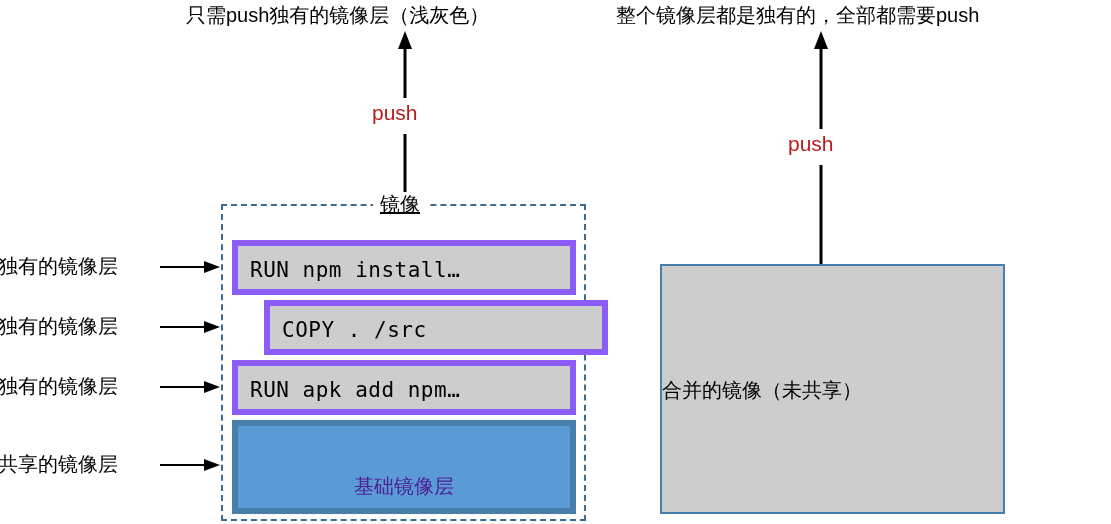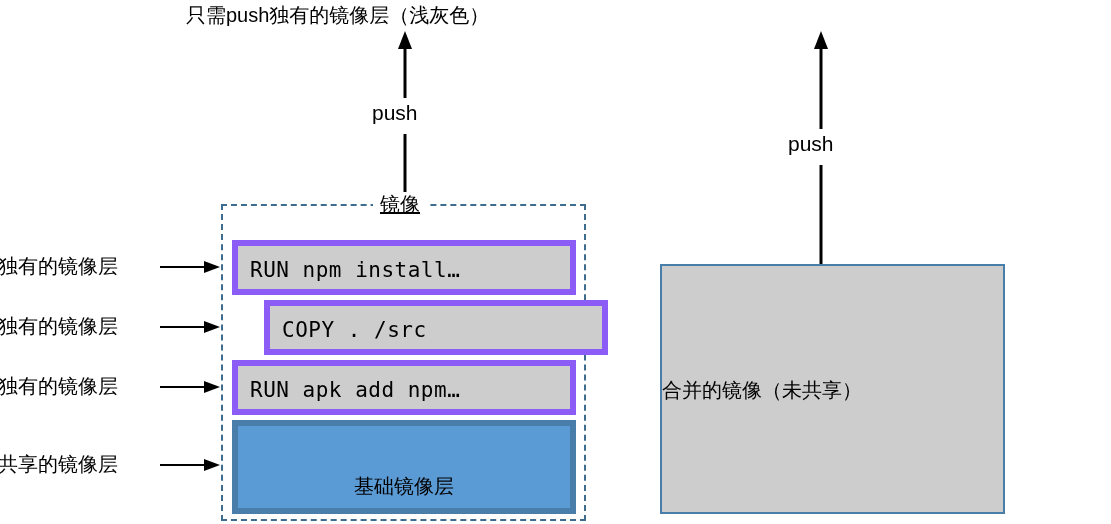--- a/index.html
+++ b/index.html
@@ -31,21 +31,21 @@
   }
   #heading-left  { left: 186px; }
   #heading-right { left: 616px; }
 
   
   .push-label {
     position: absolute;
     font-size: 21px;
     line-height: 26px;
     white-space: nowrap;
-    color: #000000;
+    color: #b91c1c;
   }
   #push-left  { left: 372px; top: 100px; }
   #push-right { left: 788px; top: 131px; }
 
   
   .arrow-svg { position: absolute; }
   #arrow-left-svg  { left: 392px; top: 30px;  width: 26px; height: 68px; }
   #arrow-left2-svg { left: 392px; top: 134px; width: 26px; height: 58px; }
   #arrow-right-svg { left: 808px; top: 30px;  width: 26px; height: 99px; }
   #arrow-right2-svg{ left: 808px; top: 165px; width: 26px; height: 100px; }
@@ -119,21 +119,21 @@
   #layer-3 .cmd { top: 16px; }
   #layer-3 .base-caption {
     position: absolute;
     left: 0;
     right: 0;
     bottom: 10px;
     text-align: center;
     font-family: "Liberation Sans", "DejaVu Sans", sans-serif;
     font-size: 20px;
     line-height: 24px;
-    color: #000000;
+    color: #4c1d95;
   }
 
   
   #merged-box {
     position: absolute;
     left: 660px;
     top: 264px;
     width: 345px;
     height: 250px;
     background: #cdcdcd;
@@ -150,20 +150,21 @@
     color: #000;
   }
 </style>
 </head>
 <body>
 
 <div id="canvas">
 
   <div class="heading" id="heading-left">只需push独有的镜像层（浅灰色）</div>
 
+  <div class="heading" id="heading-right">整个镜像层都是独有的，全部都需要push</div>
 
   <svg class="arrow-svg" id="arrow-left-svg" viewBox="0 0 26 68">
     <line x1="13" y1="68" x2="13" y2="16" stroke="#000" stroke-width="3"></line>
     <polygon points="13,1 6,19 20,19" fill="#000"></polygon>
   </svg>
 
   <div class="push-label" id="push-left">push</div>
 
   <svg class="arrow-svg" id="arrow-left2-svg" viewBox="0 0 26 58">
     <line x1="13" y1="58" x2="13" y2="0" stroke="#000" stroke-width="3"></line>

